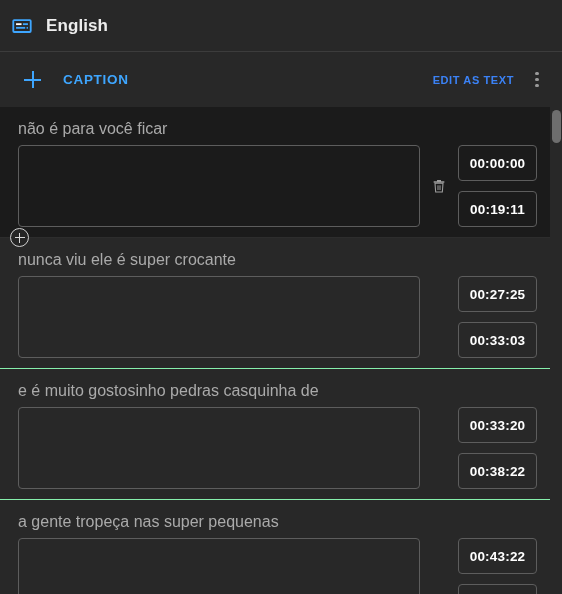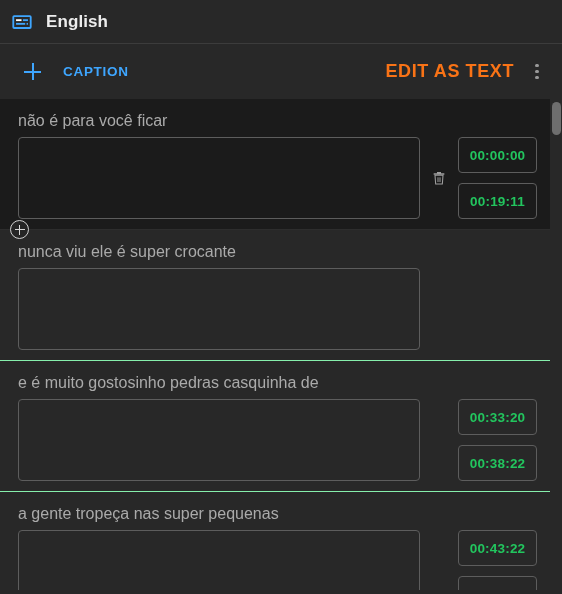--- a/index.html
+++ b/index.html
@@ -8,21 +8,21 @@
     width: 562px;
     height: 594px;
     overflow: hidden;
     background: #282828;
     font-family: "Liberation Sans", sans-serif;
     -webkit-font-smoothing: antialiased;
   }
 
   
   .app-header {
-    height: 44px;
+    height: 52px;
     display: flex;
     align-items: center;
     padding-left: 10px;
     background: #282828;
     border-bottom: 1px solid #3c3c3c;
   }
   .cc-icon {
     width: 24px;
     height: 24px;
     display: flex;
@@ -70,22 +70,22 @@
   .plus-glyph::after  { top: 0; left: 8px;  height: 17px; width: 1.6px; }
 
   .add-caption-label {
     color: #3ea6ff;
     font-size: 13.5px;
     font-weight: bold;
     letter-spacing: .7px;
   }
   .toolbar-spacer { flex: 1 1 auto; }
   .edit-as-text {
-    color: #f97316;
-    font-size: 18px;
+    color: #3b82f6;
+    font-size: 11px;
     font-weight: bold;
     letter-spacing: .6px;
     background: none;
     border: none;
     cursor: pointer;
     padding: 5px 4px;
   }
   .kebab-btn {
     width: 30px;
     height: 30px;
@@ -175,21 +175,21 @@
     flex-direction: column;
     gap: 10px;
     flex: 0 0 auto;
   }
   .time-box {
     width: 79px;
     height: 36px;
     background: transparent;
     border: 1px solid #5d5d5d;
     border-radius: 4px;
-    color: #22c55e;
+    color: #ffffff;
     font-family: "Liberation Sans", sans-serif;
     font-size: 13.5px;
     font-weight: bold;
     text-align: center;
     outline: none;
     padding: 0;
     letter-spacing: .2px;
   }
 
   
@@ -293,20 +293,24 @@
       <textarea class="caption-input" style=""></textarea>
       <div class="delete-col">
         <button class="trash-btn">
           <svg width="16" height="16" viewBox="0 0 24 24" aria-hidden="true">
             <path d="M9 3h6v2h5v2H4V5h5V3z" fill="#9e9e9e"></path>
             <path d="M6 8h12l-1 13H7L6 8z" fill="none" stroke="#9e9e9e" stroke-width="1.6"></path>
             <path d="M10.5 11v7M13.5 11v7" stroke="#9e9e9e" stroke-width="1.5"></path>
           </svg>
         </button>
       </div>
+      <div class="times-col">
+        <input class="time-box" type="text" readonly="" value="00:27:25" style="">
+        <input class="time-box" type="text" readonly="" value="00:33:03" style="">
+      </div>
     </div>
   </div>
 
   <div class="caption-row">
     <div class="caption-text-label">e é muito gostosinho pedras casquinha de</div>
     <div class="row-body">
       <textarea class="caption-input" style=""></textarea>
       <div class="delete-col">
         <button class="trash-btn">
           <svg width="16" height="16" viewBox="0 0 24 24" aria-hidden="true">

